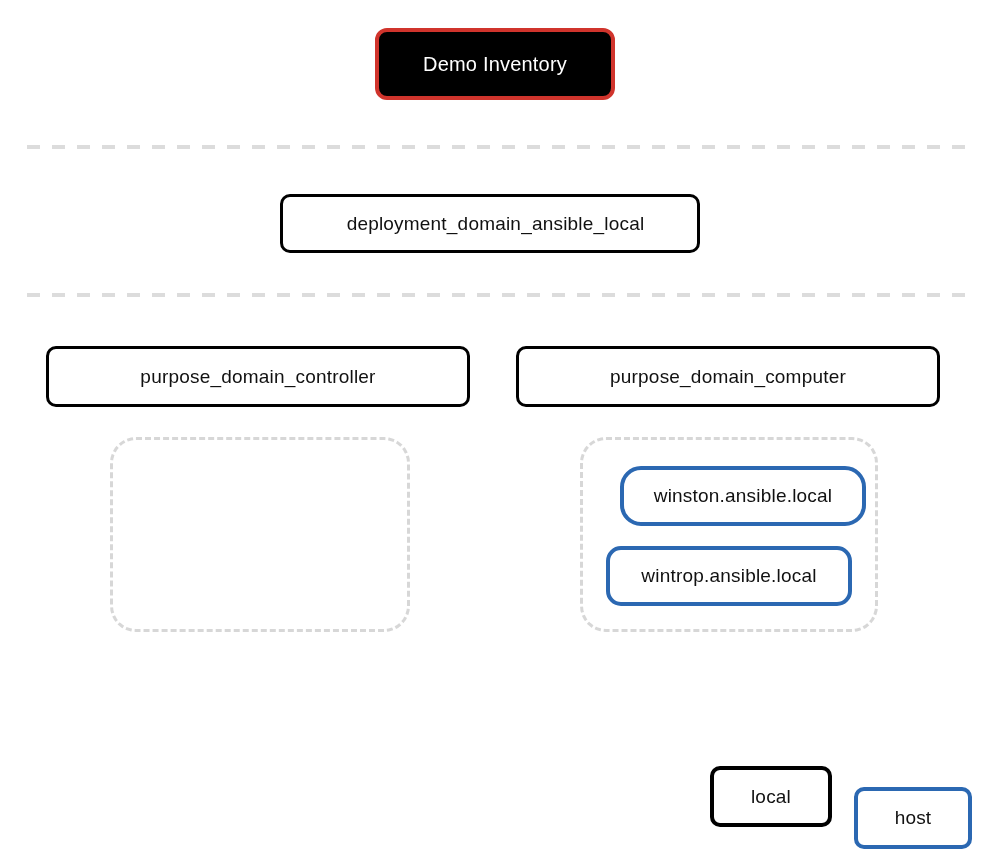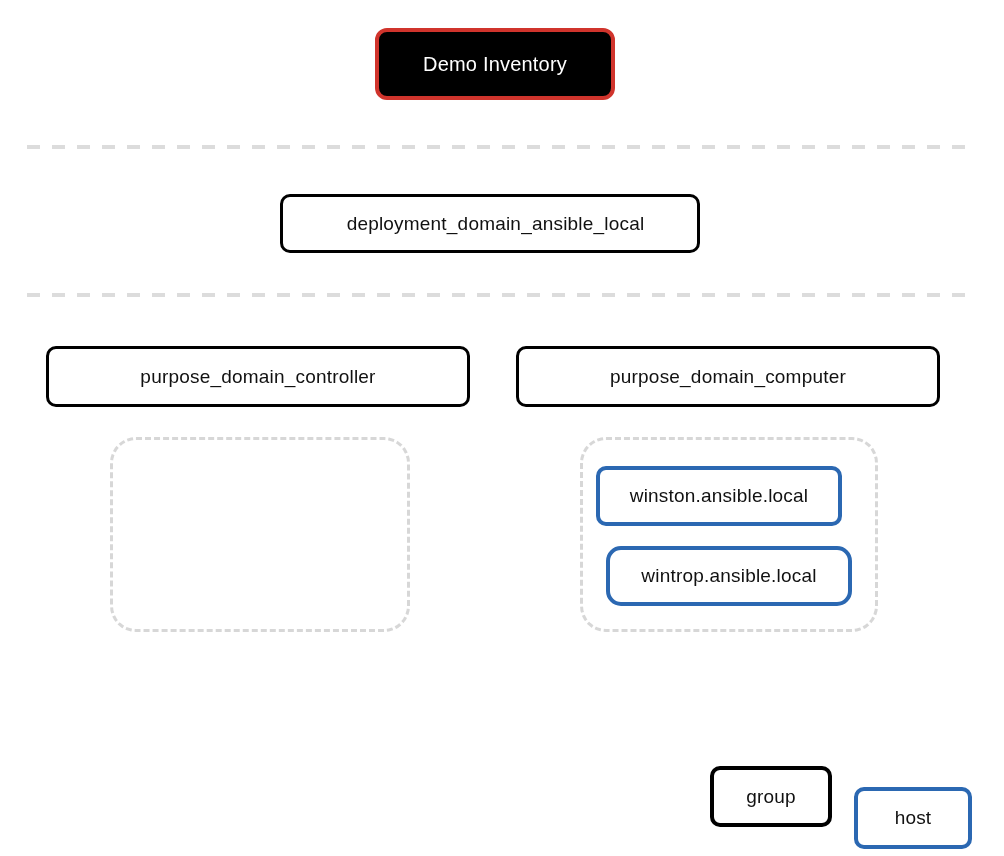--- a/index.html
+++ b/index.html
@@ -40,21 +40,21 @@
     border-radius: 10px;
   }
   .root-group-node   { left: 280px; top: 194px; width: 420px; height: 59px; padding-left: 11px; }
   .controller-node   { left: 46px;  top: 346px; width: 424px; height: 61px; }
   .computer-node     { left: 516px; top: 346px; width: 424px; height: 61px; }
   .host-node {
     border: 4px solid #2b68b2;
     border-radius: 10px;
   }
   .dc01-node    { left: 136px; top: 466px; width: 246px; height: 60px; }
-  .winston-node { left: 596px; top: 466px; width: 246px; height: 60px; }
+  .winston-node { left: 620px; top: 466px; width: 246px; height: 60px; border-radius: 21px; }
   .wintrop-node { left: 606px; top: 546px; width: 246px; height: 60px; border-radius: 15px; }
   .host-cluster {
     position: absolute;
     border: 3px dashed #d7d7d7;
     border-radius: 26px;
     box-sizing: border-box;
     background: transparent;
   }
   .cluster-left  { left: 110px; top: 437px; width: 300px; height: 195px; }
   .cluster-right { left: 580px; top: 437px; width: 298px; height: 195px; }
@@ -89,17 +89,17 @@
 
   <div class="host-cluster cluster-left"></div>
 
 
   <div class="host-cluster cluster-right"></div>
 
   <div class="node host-node winston-node">winston.ansible.local</div>
 
   <div class="node host-node wintrop-node">wintrop.ansible.local</div>
 
-  <div class="node group-node legend-group-node">group</div>
+  <div class="node group-node legend-group-node">local</div>
 
   <div class="node host-node legend-host-node">host</div>
 
 </div>
 
 </body></html>

